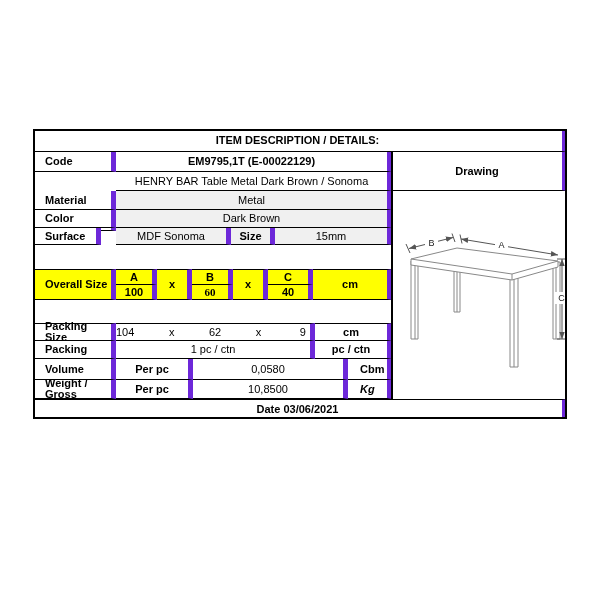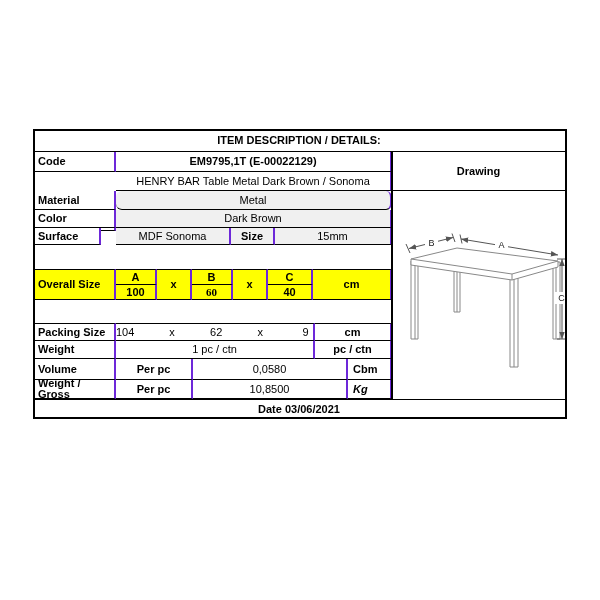--- a/index.html
+++ b/index.html
@@ -1,24 +1,24 @@
 <!DOCTYPE html>
 <html><head>
 <meta charset="utf-8">
 <style>
   html,body{margin:0;padding:0;background:#fff;}
   #canvas{position:relative;width:600px;height:600px;background:#ffffff;overflow:hidden;
           font-family:"Liberation Sans", sans-serif;color:#000;}
   #sheet{position:absolute;left:33px;top:129px;width:534px;height:290px;background:#fff;}
   .frame{position:absolute;left:0;top:0;right:0;bottom:0;border:2px solid #000;z-index:6;pointer-events:none;}
-  .c{position:absolute;box-sizing:border-box;border-right:2px solid #6d28d9;border-bottom:1px solid #000;
+  .c{position:absolute;box-sizing:border-box;border-right:5px solid #6d28d9;border-bottom:1px solid #000;
      display:flex;align-items:center;justify-content:center;font-size:11px;line-height:1;background:#fff;}
   .bt{border-top:1px solid #000;}
   .b{font-weight:bold;}
-  .lft{justify-content:flex-start;padding-left:5px;}
+  .lft{justify-content:flex-start;padding-left:12px;}
   .gray{background:#f0f0f0;}
   .yel{background:#ffff00;}
   .nob{border:none;background:transparent;}
   .vdiv{position:absolute;left:358px;top:23px;width:2px;height:247px;background:#000;z-index:5;}
   .psvals{padding:0;gap:32px;}
   .psvals span{display:inline-flex;align-items:center;justify-content:center;height:100%;}
   .pv1{width:41px;} .pv2{width:35px;} .pv3{width:41px;} .pv4{width:35px;} .pv5{width:47px;}
   svg text{font-family:"Liberation Sans", sans-serif;}
 </style>
 </head>
@@ -31,21 +31,21 @@
 
     <div class="c b lft" style="left:0;top:23px;width:83px;height:20px;">Code</div>
     <div class="c b" style="left:83px;top:23px;width:276px;height:20px;">EM9795,1T (E-00022129)</div>
 
     <div class="c b" style="left:359px;top:23px;width:175px;height:39px;">Drawing</div>
 
     <div class="c b lft" style="left:0;top:43px;width:83px;height:19px;margin-top:40px;">Description</div>
     <div class="c" style="left:83px;top:43px;width:276px;height:19px;">HENRY BAR Table Metal Dark Brown / Sonoma</div>
 
     <div class="c b lft" style="left:0;top:62px;width:83px;height:19px;">Material</div>
-    <div class="c gray" style="left:83px;top:62px;width:276px;height:19px;border-radius:6px;">Metal</div>
+    <div class="c gray" style="left:83px;top:62px;width:276px;height:19px;">Metal</div>
 
     <div class="c b lft" style="left:0;top:81px;width:83px;height:18px;">Color</div>
     <div class="c gray" style="left:83px;top:81px;width:276px;height:18px;">Dark Brown</div>
 
     <div class="c b lft" style="left:0;top:99px;width:68px;height:17px;">Surface</div>
     <div class="c gray" style="left:83px;top:99px;width:115px;height:17px;">MDF Sonoma</div>
     <div class="c b gray" style="left:198px;top:99px;width:44px;height:17px;">Size</div>
     <div class="c gray" style="left:242px;top:99px;width:117px;height:17px;">15mm</div>
 
     <div class="c b lft yel bt" style="left:0;top:140px;width:83px;height:31px;">Overall Size</div>
@@ -62,21 +62,21 @@
     <div class="c b lft bt" style="left:0;top:194px;width:83px;height:18px;">Packing Size</div>
     <div class="c psvals bt" style="left:83px;top:194px;width:199px;height:18px;">
       <span class="pv1">104</span>
       <span class="pv2">x</span>
       <span class="pv3">62</span>
       <span class="pv4">x</span>
       <span class="pv5">9</span>
     </div>
     <div class="c b bt" style="left:282px;top:194px;width:77px;height:18px;">cm</div>
 
-    <div class="c b lft" style="left:0;top:212px;width:83px;height:18px;">Weight</div>
+    <div class="c b lft" style="left:0;top:212px;width:83px;height:18px;">Packing</div>
     <div class="c" style="left:83px;top:212px;width:199px;height:18px;">1 pc / ctn</div>
     <div class="c b" style="left:282px;top:212px;width:77px;height:18px;">pc / ctn</div>
 
     <div class="c b lft" style="left:0;top:230px;width:83px;height:21px;">Volume</div>
     <div class="c b" style="left:83px;top:230px;width:77px;height:21px;">Per pc</div>
     <div class="c" style="left:160px;top:230px;width:155px;height:21px;">0,0580</div>
     <div class="c b lft" style="left:315px;top:230px;width:44px;height:21px;">Cbm</div>
 
     <div class="c b lft" style="left:0;top:251px;width:83px;height:19px;">Weight / Gross</div>
     <div class="c b" style="left:83px;top:251px;width:77px;height:19px;">Per pc</div>

